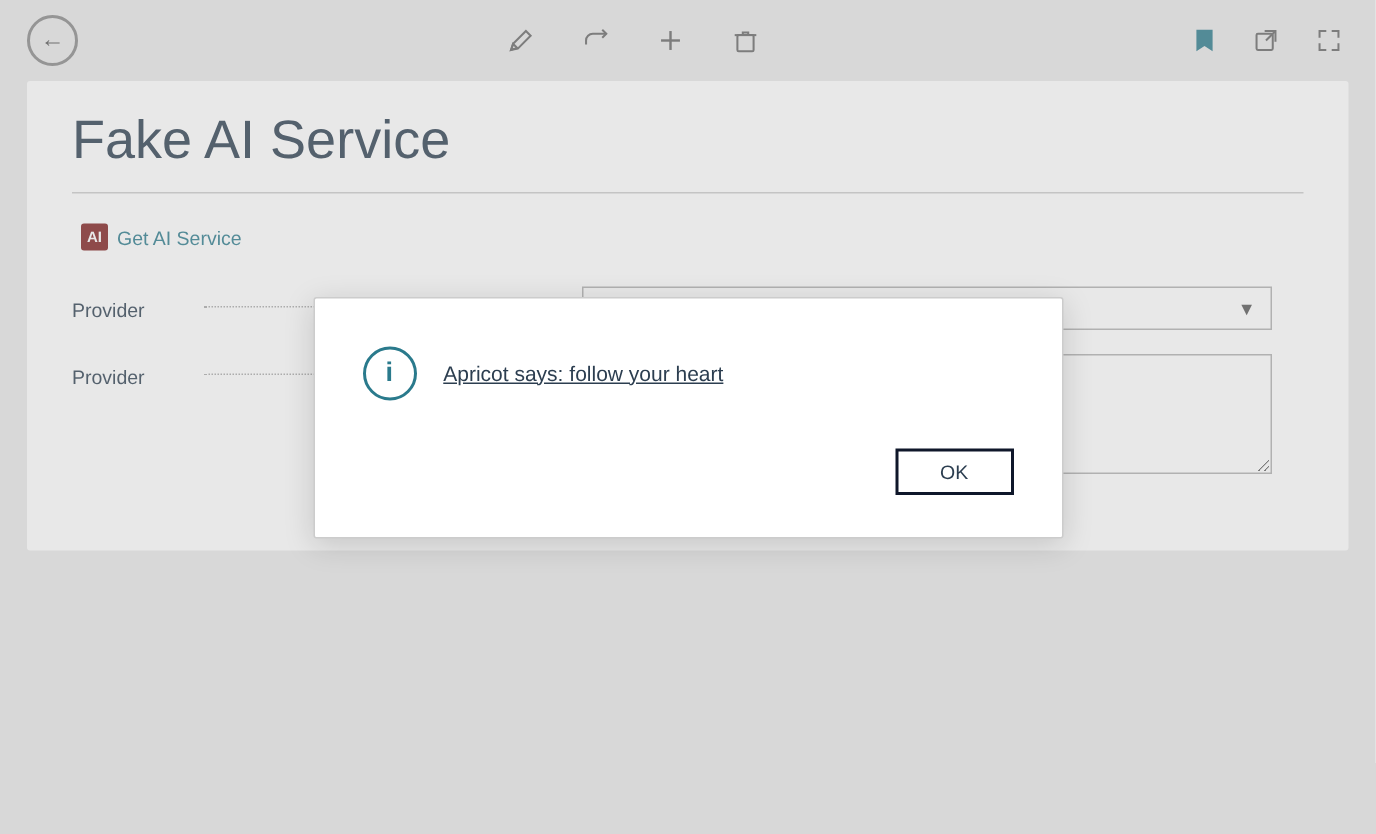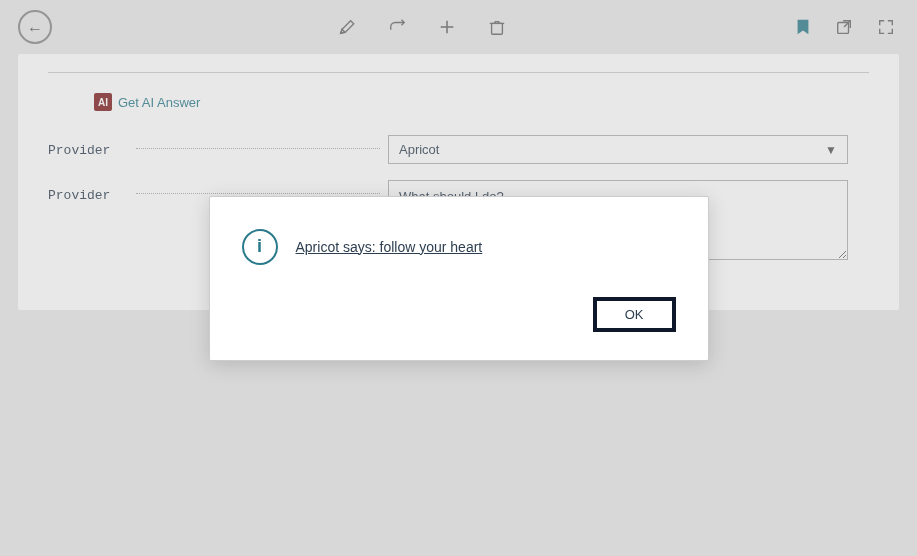--- a/index.html
+++ b/index.html
@@ -75,21 +75,20 @@
       padding: 4px 6px;
     }
     .ai-icon {
       width: 18px; height: 18px;
       background: #7f1d1d;
       border-radius: 2px;
       display: inline-flex; align-items: center; justify-content: center;
       color: #fff;
       font-size: 10px;
       font-weight: bold;
-      margin-left: 40px;
     }
 
     
     .form-section { margin-top: 10px; }
     .form-row {
       display: flex;
       align-items: flex-start;
       margin-bottom: 16px;
     }
     .form-label {
@@ -98,21 +97,20 @@
       color: #555;
       padding-top: 8px;
       display: flex;
       align-items: center;
       gap: 0;
     }
     .form-label-text {
       min-width: 80px;
       color: #2c3e50;
       font-size: 13px;
-      font-family: Liberation Mono, monospace;
     }
     .dotted-line {
       flex: 1;
       border-bottom: 1.5px dotted #aaa;
       margin: 0 8px;
       margin-bottom: 4px;
     }
     .form-control-wrap { flex: 1; }
 
     .dropdown {
@@ -181,21 +179,21 @@
       font-size: 14px;
       color: #2c3e50;
       text-decoration: underline;
     }
     .modal-footer {
       display: flex;
       justify-content: flex-end;
     }
     .ok-btn {
       padding: 6px 28px;
-      border: 4px solid #0f172a;
+      border: 2px solid #0f172a;
       background: #fff;
       color: #2c3e50;
       font-size: 13px;
       cursor: pointer;
     }
   </style>
 </head>
 <body>
 
 <div class="toolbar">
@@ -249,26 +247,27 @@
         <path d="M3 8V3h5"></path>
         <path d="M17 8V3h-5"></path>
         <path d="M3 12v5h5"></path>
         <path d="M17 12v5h-5"></path>
       </svg>
     </button>
   </div>
 </div>
 
 <div class="page">
+  <h1 class="page-title">Fake AI Service</h1>
   <hr class="page-divider">
 
   <div class="action-bar">
     <button class="get-ai-btn">
       <span class="ai-icon">AI</span>
-      <span>Get AI Answer</span>
+      <span>Get AI Service</span>
     </button>
   </div>
 
   <div class="form-section">
 
     <div class="form-row">
       <div class="form-label">
         <span class="form-label-text">Provider</span>
         <span class="dotted-line"></span>
       </div>

